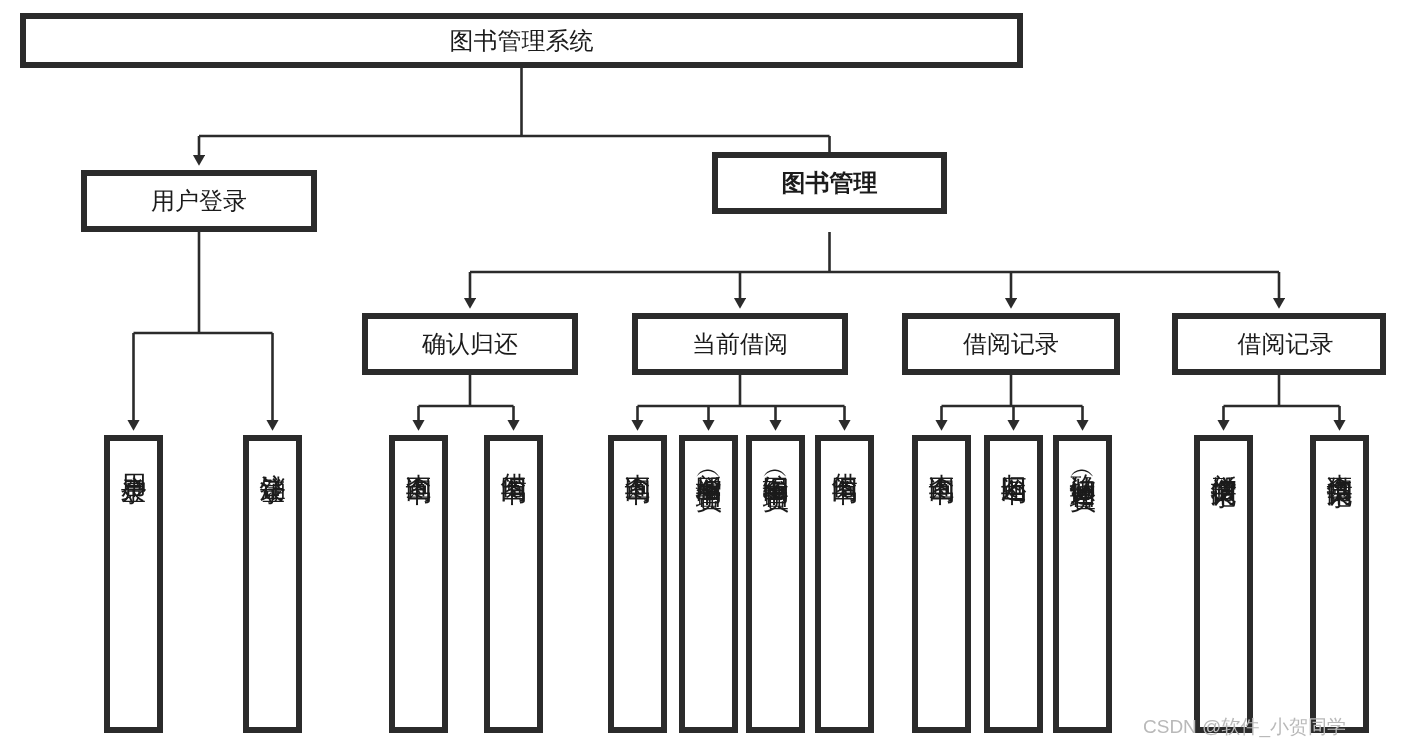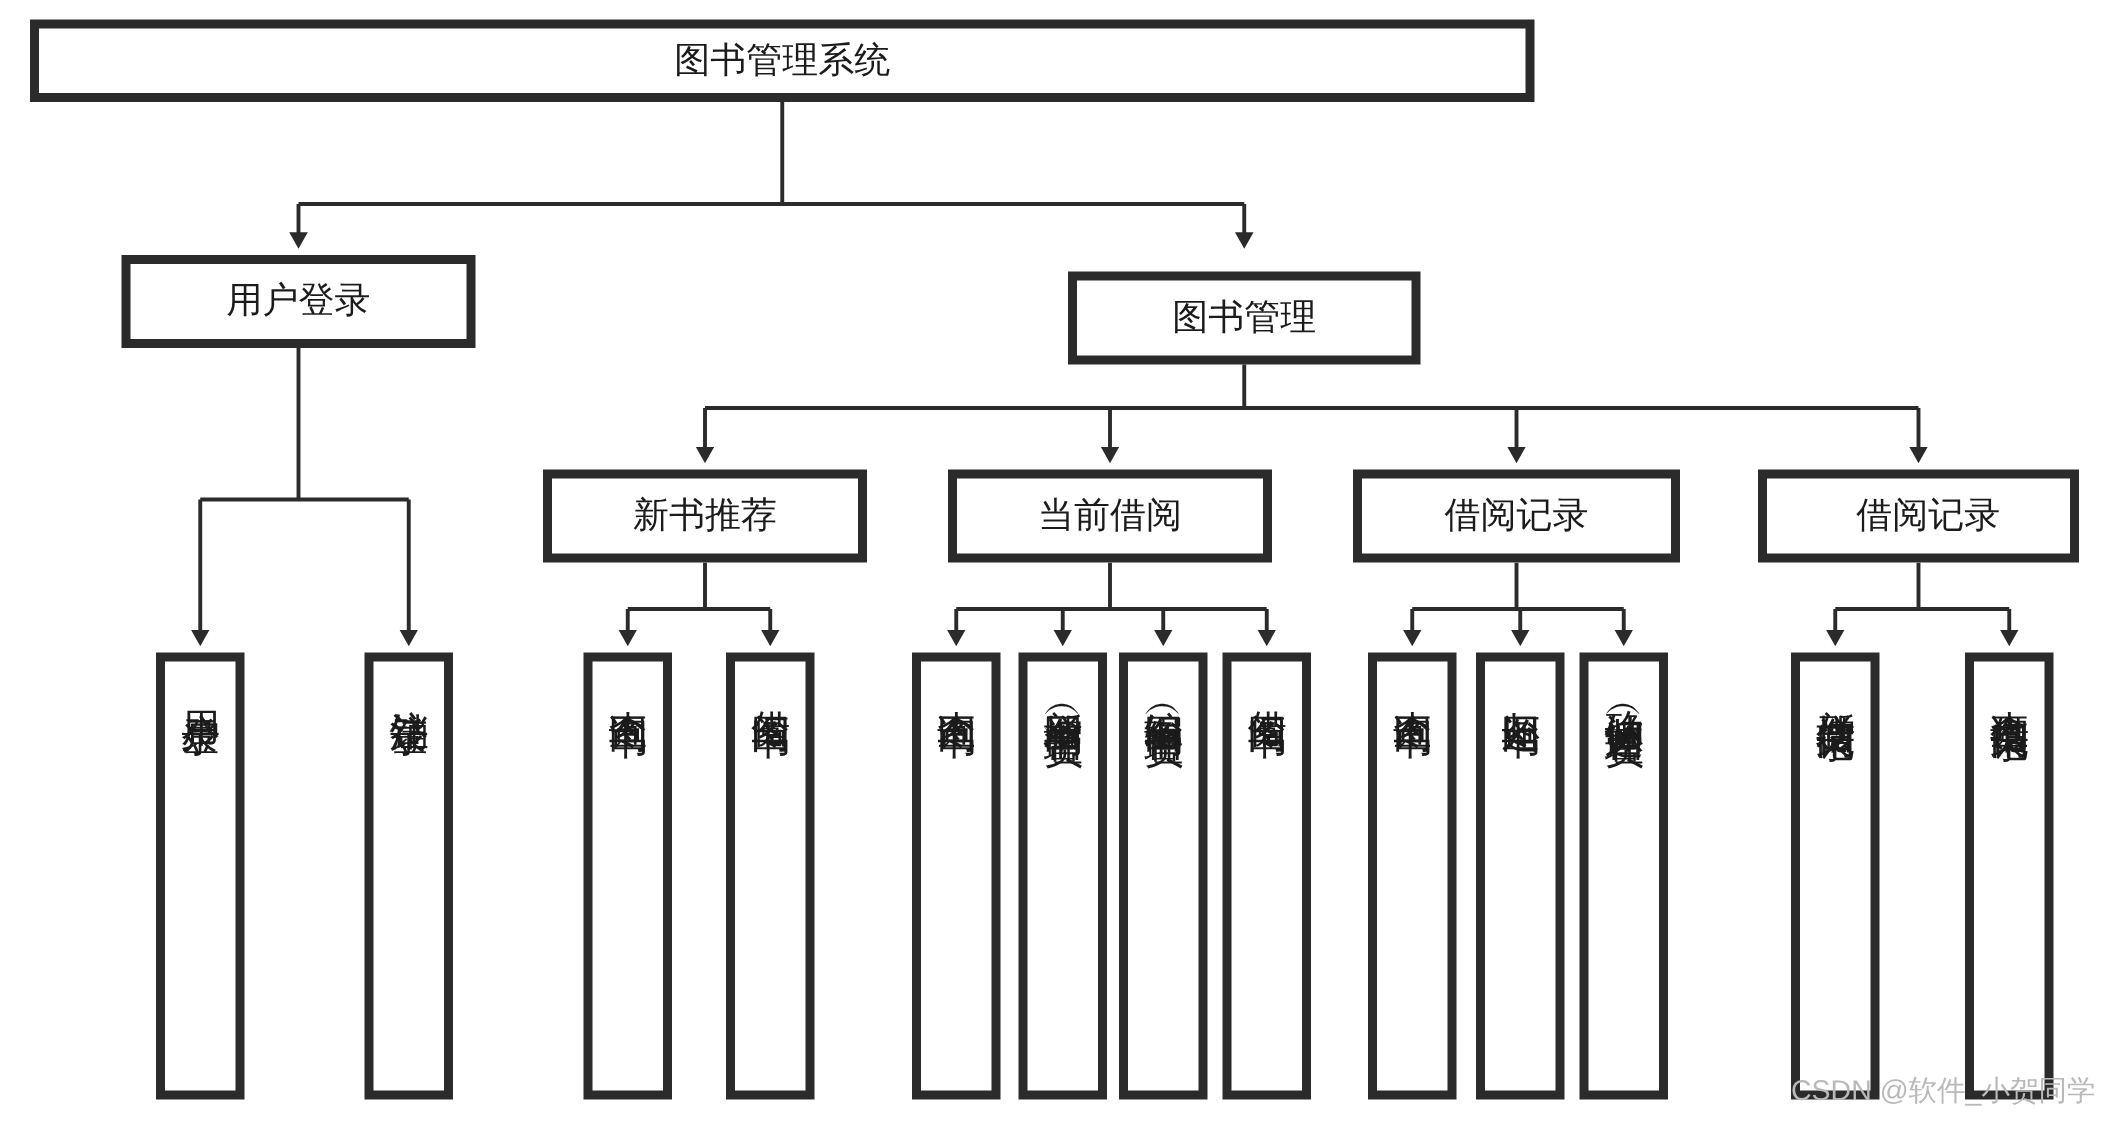--- a/index.html
+++ b/index.html
@@ -111,25 +111,25 @@
       </g>
   </svg>
 
   <div id="nodes">
       <div class="node horizontal" style="left: 20px; top: 13px; width: 1003px; height: 55px; border-color: rgb(43, 43, 43); background: rgb(255, 255, 255);">
         <span class="label" style="color: rgb(27, 27, 27);">图书管理系统</span>
       </div>
       <div class="node horizontal" style="left: 81px; top: 170px; width: 236px; height: 62px; border-color: rgb(43, 43, 43); background: rgb(255, 255, 255);">
         <span class="label" style="color: rgb(27, 27, 27);">用户登录</span>
       </div>
-      <div class="node horizontal" style="left: 712px; top: 181px; width: 235px; height: 62px; border-color: rgb(43, 43, 43); background: rgb(255, 255, 255);">
+      <div class="node horizontal" style="left: 712px; top: 152px; width: 235px; height: 62px; border-color: rgb(43, 43, 43); background: rgb(255, 255, 255); font-weight: bold;">
         <span class="label" style="color: rgb(27, 27, 27);">图书管理</span>
       </div>
       <div class="node horizontal" style="left: 362px; top: 313px; width: 216px; height: 62px; border-color: rgb(43, 43, 43); background: rgb(255, 255, 255);">
-        <span class="label" style="color: rgb(27, 27, 27);">新书推荐</span>
+        <span class="label" style="color: rgb(27, 27, 27);">确认归还</span>
       </div>
       <div class="node horizontal" style="left: 632px; top: 313px; width: 216px; height: 62px; border-color: rgb(43, 43, 43); background: rgb(255, 255, 255);">
         <span class="label" style="color: rgb(27, 27, 27);">当前借阅</span>
       </div>
       <div class="node horizontal" style="left: 902px; top: 313px; width: 218px; height: 62px; border-color: rgb(43, 43, 43); background: rgb(255, 255, 255);">
         <span class="label" style="color: rgb(27, 27, 27);">借阅记录</span>
       </div>
       <div class="node horizontal" style="left: 1172px; top: 313px; width: 214px; height: 62px; border-color: rgb(43, 43, 43); background: rgb(255, 255, 255);">
         <span class="label" style="color: rgb(27, 27, 27); margin-left: 13px;">借阅记录</span>
       </div>
@@ -167,14 +167,14 @@
         <span class="label" style="color: rgb(27, 27, 27); max-height: 274px;">确认归还（管理员）</span>
       </div>
       <div class="node vertical" style="left: 1194px; top: 435px; width: 59px; height: 298px; border-color: rgb(43, 43, 43); background: rgb(255, 255, 255);">
         <span class="label" style="color: rgb(27, 27, 27); max-height: 274px;">新增借阅记录</span>
       </div>
       <div class="node vertical" style="left: 1310px; top: 435px; width: 59px; height: 298px; border-color: rgb(43, 43, 43); background: rgb(255, 255, 255);">
         <span class="label" style="color: rgb(27, 27, 27); max-height: 274px;">查询借阅记录</span>
       </div>
     </div>
 
-  <div class="watermark" style="left:1194px; top:714px;">CSDN @软件_小贺同学</div>
+  <div class="watermark" style="left:1143px; top:714px;">CSDN @软件_小贺同学</div>
 </div>
 
 </body></html>

